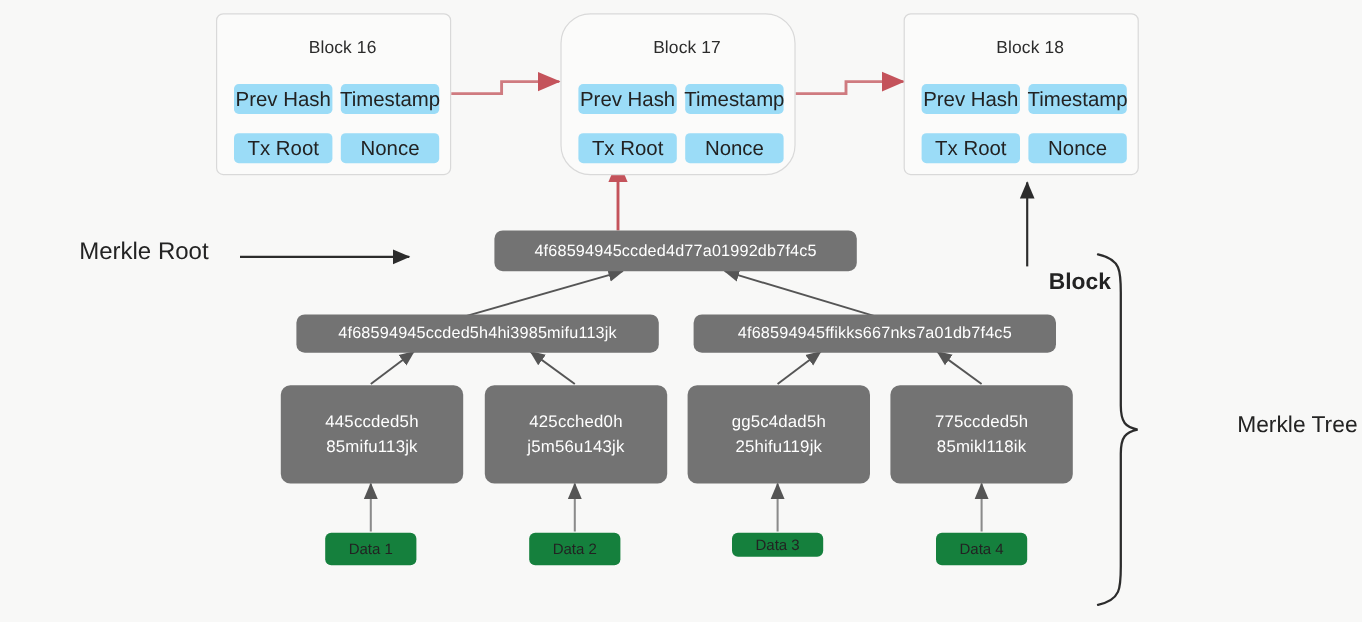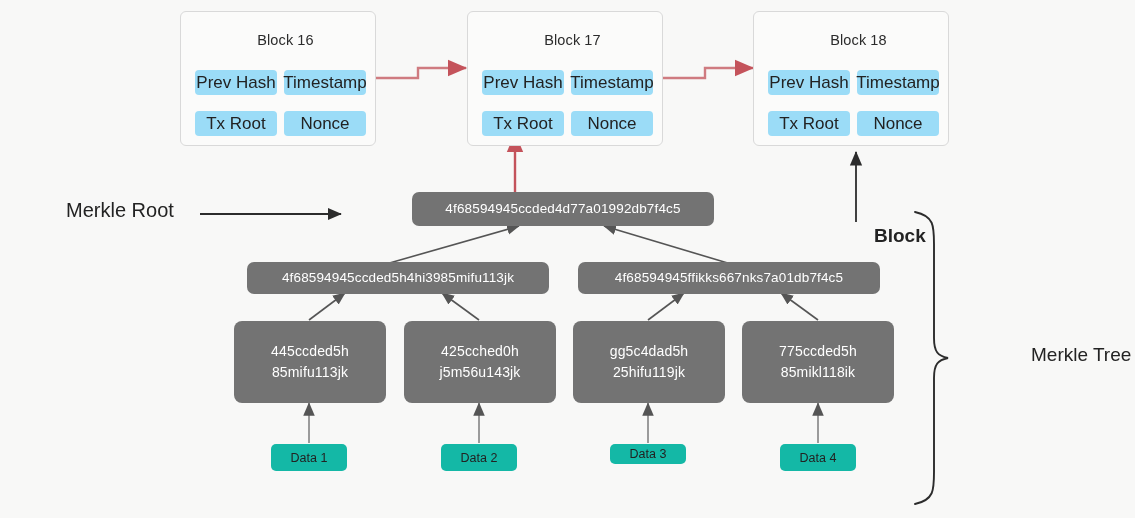--- a/index.html
+++ b/index.html
@@ -49,21 +49,21 @@
     line-height:20px;
     box-sizing:border-box;
     letter-spacing:.15px;
   }
   .hash-node.root{font-size:13.5px;}
   .hash-node.leaf{border-radius:8px;font-size:14px;line-height:21px;}
 
   
   .data-node{
     position:absolute;
-    background:#14b8a6;
+    background:#15803d;
     border-radius:5px;
     font-size:12.5px;color:#222;
     display:flex;align-items:center;justify-content:center;
     box-sizing:border-box;
   }
 
   
   .side-label{
     position:absolute;
     color:#232323;
@@ -156,21 +156,21 @@
   </svg>
 
   <div class="block-card" style="left:180px;top:11px;width:196px;height:135px;">
     <div class="block-title">Block 16</div>
     <div class="field" style="left:14px;top:58px;width:82px;height:25px;">Prev Hash</div>
     <div class="field" style="left:103px;top:58px;width:82px;height:25px;">Timestamp</div>
     <div class="field" style="left:14px;top:99px;width:82px;height:25px;">Tx Root</div>
     <div class="field" style="left:103px;top:99px;width:82px;height:25px;">Nonce</div>
   </div>
 
-  <div class="block-card" style="left:467px;top:11px;width:196px;height:135px;">
+  <div class="block-card" style="left:467px;top:11px;width:196px;height:135px;border-radius:25px;">
     <div class="block-title">Block 17</div>
     <div class="field" style="left:14px;top:58px;width:82px;height:25px;">Prev Hash</div>
     <div class="field" style="left:103px;top:58px;width:82px;height:25px;">Timestamp</div>
     <div class="field" style="left:14px;top:99px;width:82px;height:25px;">Tx Root</div>
     <div class="field" style="left:103px;top:99px;width:82px;height:25px;">Nonce</div>
   </div>
 
   <div class="block-card" style="left:753px;top:11px;width:196px;height:135px;">
     <div class="block-title">Block 18</div>
     <div class="field" style="left:14px;top:58px;width:82px;height:25px;">Prev Hash</div>

